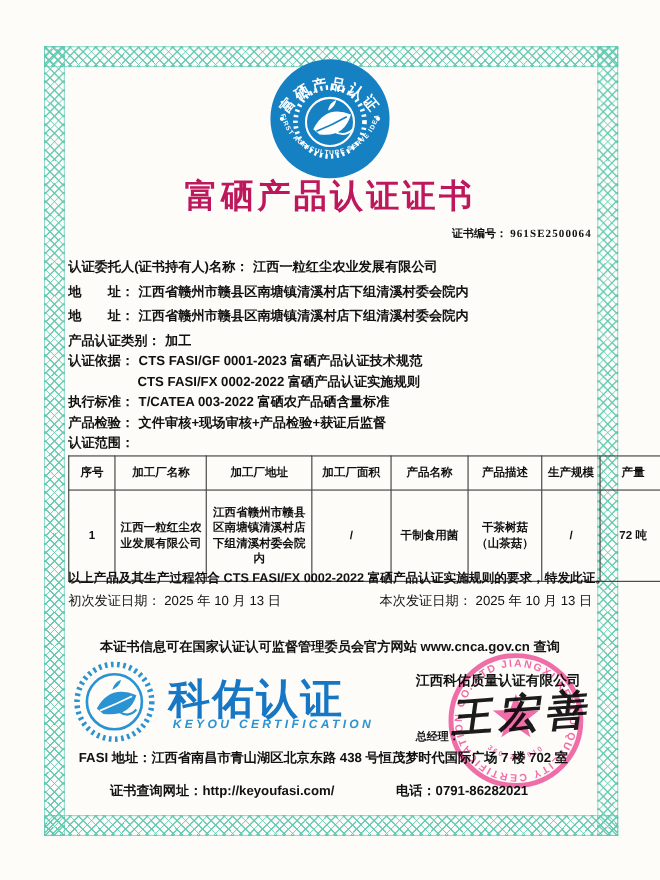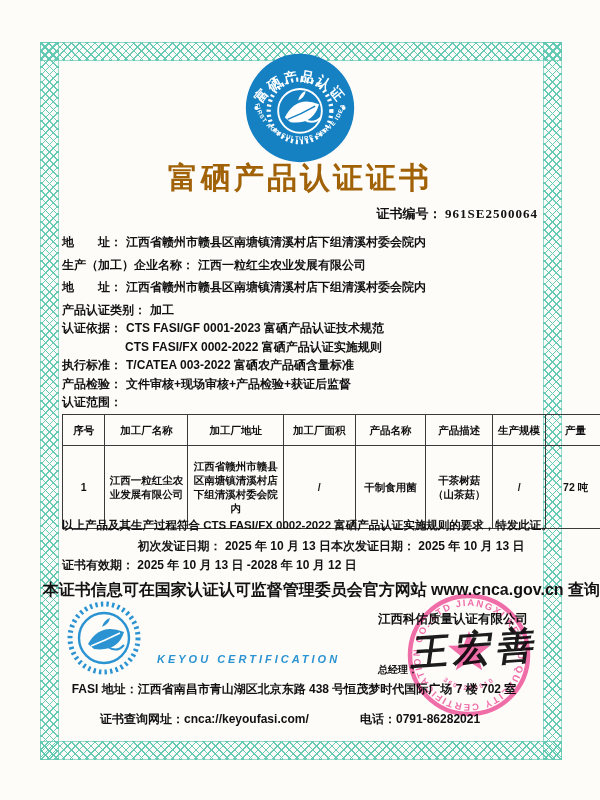--- a/index.html
+++ b/index.html
@@ -22,23 +22,23 @@
   }
   .band-top{left:40px;top:42px;width:520px;height:17px;}
   .band-bottom{left:40px;top:741px;width:520px;height:17px;}
   .band-left{left:40px;top:42px;width:17px;height:716px;}
   .band-right{left:543px;top:42px;width:17px;height:716px;}
 
   .abs{position:absolute;}
 
   .title{
     left:0;right:0;top:158px;text-align:center;
-    font-size:30px;font-weight:bold;letter-spacing:3px;color:#a16207;
-  }
-  .certno{right:62px;top:205px;font-size:13px;font-weight:bold;}
+    font-size:30px;font-weight:bold;letter-spacing:3px;color:#be185d;
+  }
+  .certno{right:62px;top:205px;font-size:10px;font-weight:bold;}
   .certno .num{font-family:"Liberation Serif","DejaVu Serif",serif;letter-spacing:1px;}
 
   .fields{left:62px;top:235px;width:478px;}
   .fline{font-size:12px;font-weight:bold;line-height:14px;margin-bottom:8.5px;white-space:nowrap;}
   .fline.tight{margin-bottom:4.6px;}
   .fline.cont{padding-left:63px;}
   .fline .lab{margin-right:4px;}
 
   table.scope{
     position:absolute;left:62px;top:414px;width:544px;
@@ -46,24 +46,24 @@
     font-size:10.5px;font-weight:600;
   }
   table.scope th,table.scope td{
     border:1px solid #3a3a3a;text-align:center;vertical-align:middle;
     padding:2px 2px;word-break:break-all;line-height:14px;
   }
   table.scope th{height:26px;font-weight:600;}
   table.scope td{height:78px;}
 
   .statement{left:62px;top:518px;width:546px;font-size:11.5px;font-weight:bold;white-space:nowrap;}
-  .daterow{left:48px;top:538px;width:480px;font-size:12px;font-weight:bold;display:flex;text-align:right;}
+  .daterow{left:62px;top:538px;width:480px;font-size:12px;font-weight:normal;display:flex;}
   .daterow .cell1{width:283px;}
   .validity{left:62px;top:557px;font-size:12px;font-weight:bold;}
-  .querynote{left:0;right:0;top:580px;text-align:right;font-size:16px;font-weight:bold;}
+  .querynote{left:0;right:0;top:580px;text-align:center;font-size:12px;font-weight:bold;}
 
   .keyou-cn{left:153px;top:610px;font-size:38px;font-weight:bold;color:#1677c5;letter-spacing:2px;}
   .keyou-en{left:157px;top:653px;font-size:11px;font-weight:bold;font-style:italic;color:#2b93d2;letter-spacing:3px;}
   .issuer-co{left:378px;top:611px;font-size:12.5px;font-weight:bold;z-index:2;}
   .signer{left:378px;top:663px;font-size:10px;font-weight:bold;z-index:2;}
   .signature{
     left:412px;top:624px;font-size:37px;font-weight:bold;
     font-family:"DejaVu Serif","Liberation Serif",serif;
     transform:rotate(-4deg) skewX(-12deg);color:#1c1c1c;letter-spacing:6px;z-index:3;
   }
@@ -108,24 +108,24 @@
 
   <div class="abs title">富硒产品认证证书</div>
 
   <div class="abs certno">
     <span>证书编号：</span>
     <span class="num">961SE2500064</span>
   </div>
 
   <div class="abs fields">
     <div class="fline">
+      <span class="lab">认证委托人(证书持有人)名称：</span><span>江西一粒红尘农业发展有限公司</span>
+    </div>
+    <div class="fline">
       <span class="lab">地　　址：</span><span>江西省赣州市赣县区南塘镇清溪村店下组清溪村委会院内</span>
-    </div>
-    <div class="fline">
-      <span class="lab">生产（加工）企业名称：</span><span>江西一粒红尘农业发展有限公司</span>
     </div>
     <div class="fline">
       <span class="lab">地　　址：</span><span>江西省赣州市赣县区南塘镇清溪村店下组清溪村委会院内</span>
     </div>
     <div class="fline tight">
       <span class="lab">产品认证类别：</span><span>加工</span>
     </div>
     <div class="fline tight">
       <span class="lab">认证依据：</span><span>CTS FASI/GF 0001-2023 富硒产品认证技术规范</span>
     </div>
@@ -186,35 +186,32 @@
     <div class="cell1">
       <span>初次发证日期：</span>
       <span>2025 年 10 月 13 日</span>
     </div>
     <div>
       <span>本次发证日期：</span>
       <span>2025 年 10 月 13 日</span>
     </div>
   </div>
 
-  <div class="abs validity">
-    <span>证书有效期：</span>
-    <span>2025 年 10 月 13 日 -2028 年 10 月 12 日</span>
-  </div>
 
   <div class="abs querynote">本证书信息可在国家认证认可监督管理委员会官方网站 www.cnca.gov.cn 查询</div>
 
   <svg class="abs" style="left:56px;top:600px;" width="96" height="80" viewBox="0 0 96 80">
     <circle cx="48" cy="38" r="34" fill="none" stroke="#2b93d2" stroke-width="5" stroke-dasharray="2.4 3.2"></circle>
     <circle cx="48" cy="38" r="25" fill="none" stroke="#2b93d2" stroke-width="2.4"></circle>
     <path d="M32,44 Q44,22 68,32 Q62,52 38,49 Z" fill="#2b93d2"></path>
     <path d="M35,46 Q50,40 64,33" fill="none" stroke="#ffffff" stroke-width="1.6"></path>
     <path d="M46,27 q2,-7 8,-9 q-1,6 -8,9" fill="#2b93d2"></path>
     <path d="M52,47 q9,6 16,-2" fill="none" stroke="#2b93d2" stroke-width="2"></path>
   </svg>
+  <div class="abs keyou-cn">科佑认证</div>
   <div class="abs issuer-co">江西科佑质量认证有限公司</div>
 
   <div class="abs keyou-en">KEYOU    CERTIFICATION</div>
   <div class="abs signer">总经理：</div>
   <div class="abs signature">王宏善</div>
 
   <svg class="abs stamp" width="130" height="130" viewBox="0 0 130 130">
     <circle cx="65" cy="65" r="59" fill="none" stroke="#ef4f9a" stroke-width="4.5"></circle>
     <polygon fill="#ef4f9a" points="65,41 70.5,55.5 86,55.8 73.8,65.4 78.2,80.2 65,71.4 51.8,80.2 56.2,65.4 44,55.8 59.5,55.5"></polygon>
     <defs>
@@ -227,20 +224,20 @@
       </text>
     </g>
     <text font-size="6.5" font-weight="bold" fill="#ef4f9a" letter-spacing="2">
       <textPath href="#stampDigits" startOffset="50%" text-anchor="middle">3601280010</textPath>
     </text>
   </svg>
 
   <div class="abs fasi">FASI 地址：江西省南昌市青山湖区北京东路 438 号恒茂梦时代国际广场 7 楼 702 室</div>
   <div class="abs queryline">
     <span class="q">
-      <span>证书查询网址：</span><span>cnca://keyoufasi.com/</span>
+      <span>证书查询网址：</span><span>http://keyoufasi.com/</span>
     </span>
     <span class="t">
       <span>电话：</span><span>0791-86282021</span>
     </span>
   </div>
 
 </div>
 
 </body></html>

